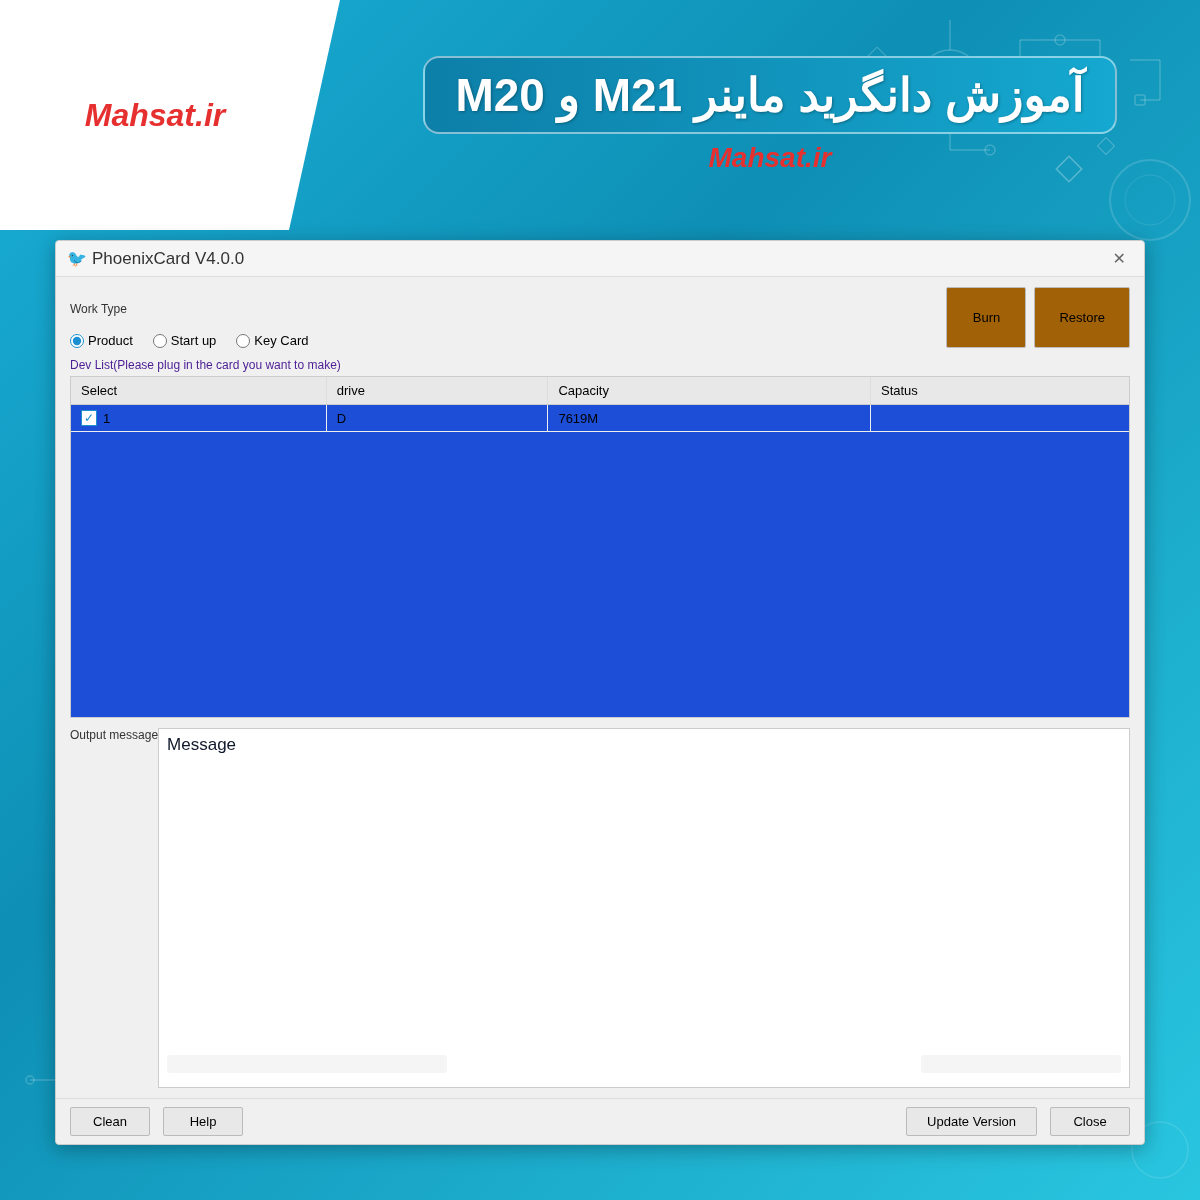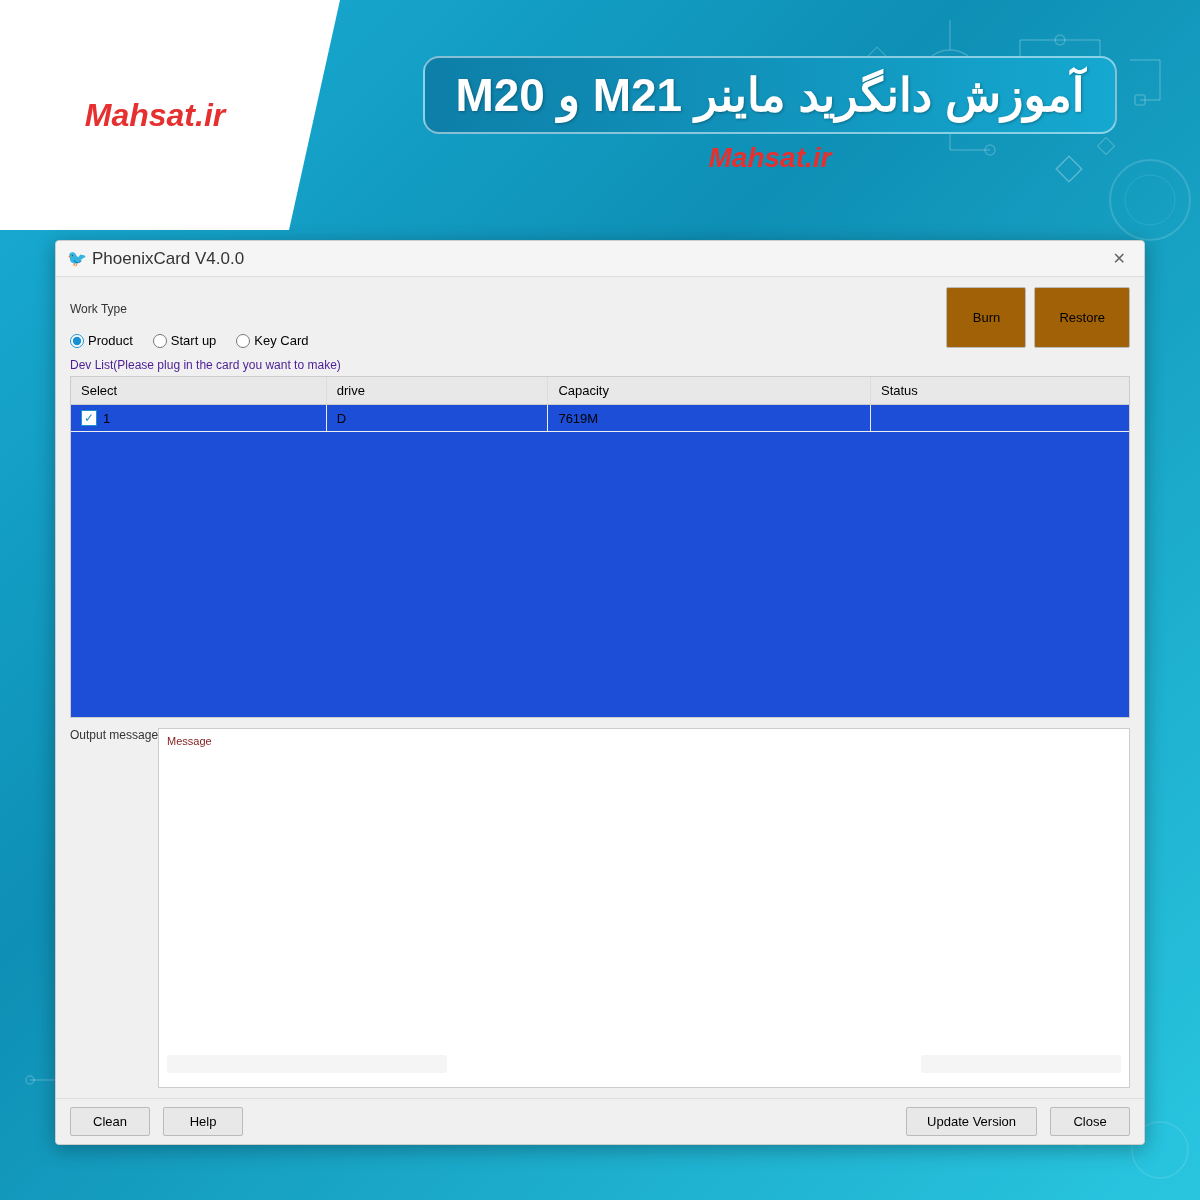--- a/index.html
+++ b/index.html
@@ -321,22 +321,22 @@
       flex: 1;
       border: 1px solid #ccc;
       background: white;
       padding: 6px 8px;
       display: flex;
       flex-direction: column;
       position: relative;
     }
 
     .message-placeholder {
-      font-size: 11px;
-      color: #7f1d1d;
+      font-size: 17px;
+      color: #0f172a;
     }
 
     
     .bottom-buttons {
       background: #f0f0f0;
       border-top: 1px solid #ddd;
       padding: 8px 14px;
       display: flex;
       align-items: center;
       gap: 13px;

